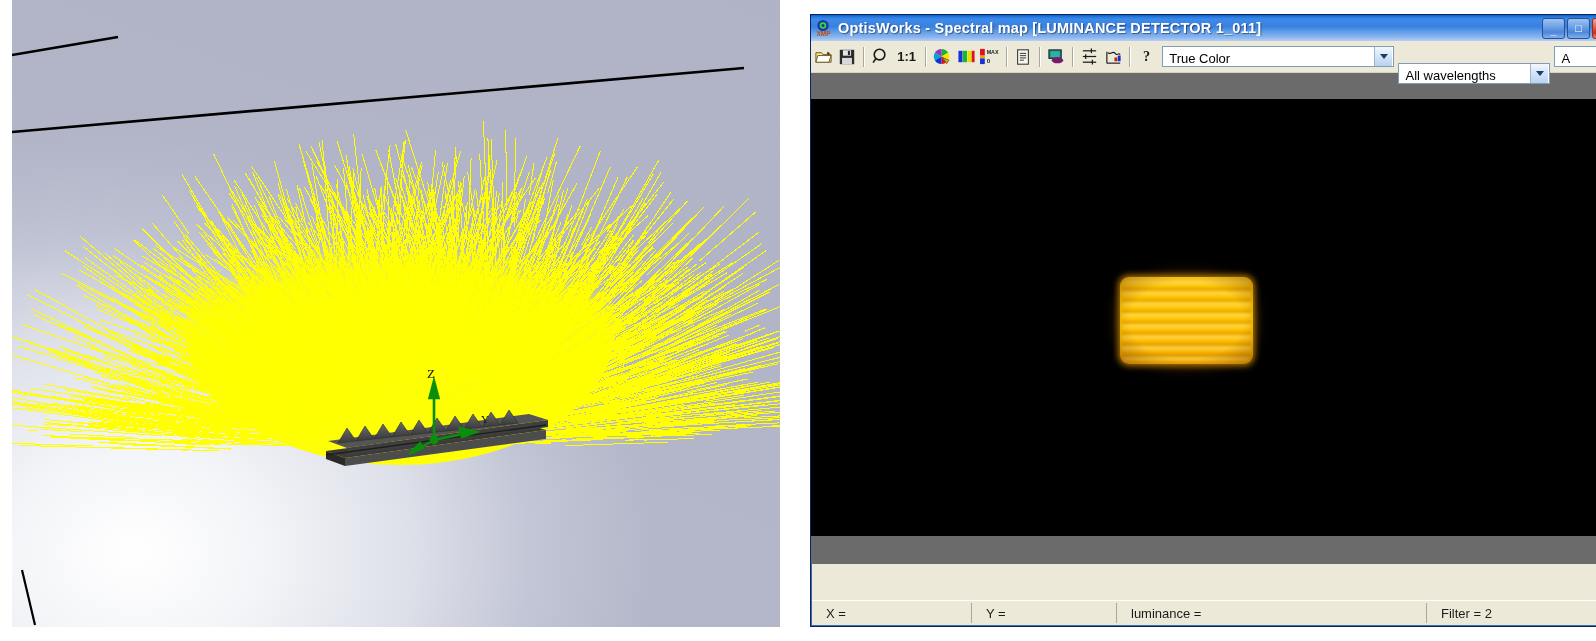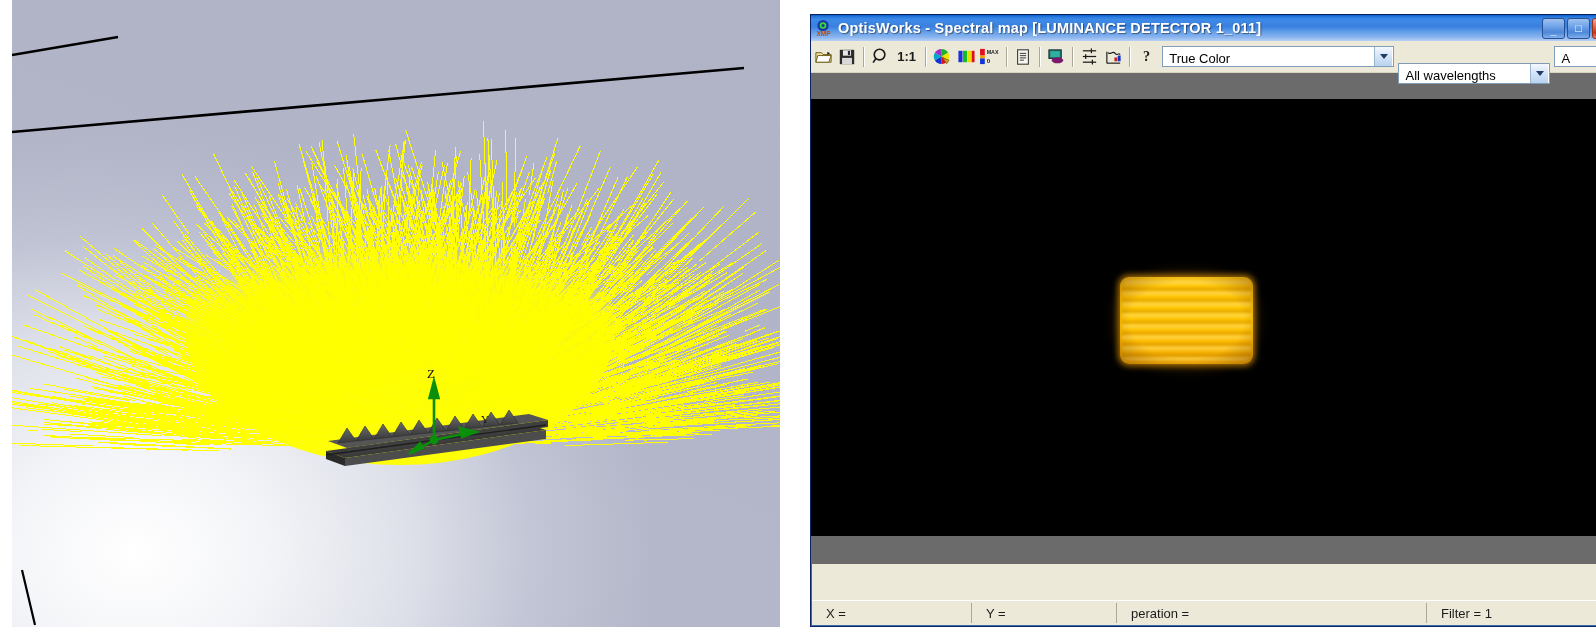--- a/index.html
+++ b/index.html
@@ -345,22 +345,22 @@
         <div class="spot" style="left:0;top:0;width:133px;height:87px;border-radius:9px;
                     background:radial-gradient(ellipse 78% 80% at 50% 50%, rgba(0,0,0,0) 55%, rgba(120,60,0,.45) 88%, rgba(60,25,0,.75) 100%);"></div>
       </div>
     </div>
 
     <div class="ow-graybar" style="height:28px"></div>
 
     <div class="ow-status">
       <div class="st-cell" style="width:160px">X =</div>
       <div class="st-cell" style="width:145px">Y =</div>
-      <div class="st-cell" style="width:310px">peration =</div>
-      <div class="st-cell" style="width:155px;border-right:none">Filter = 1</div>
+      <div class="st-cell" style="width:310px">luminance =</div>
+      <div class="st-cell" style="width:155px;border-right:none">Filter = 2</div>
       <div class="st-grip">
         <svg viewBox="0 0 16 16" width="16" height="16">
           <g stroke="#9a9a8e" stroke-width="1.3">
             <line x1="14" y1="4" x2="4" y2="14"></line>
             <line x1="14" y1="8" x2="8" y2="14"></line>
             <line x1="14" y1="12" x2="12" y2="14"></line>
           </g>
         </svg>
       </div>
     </div>

